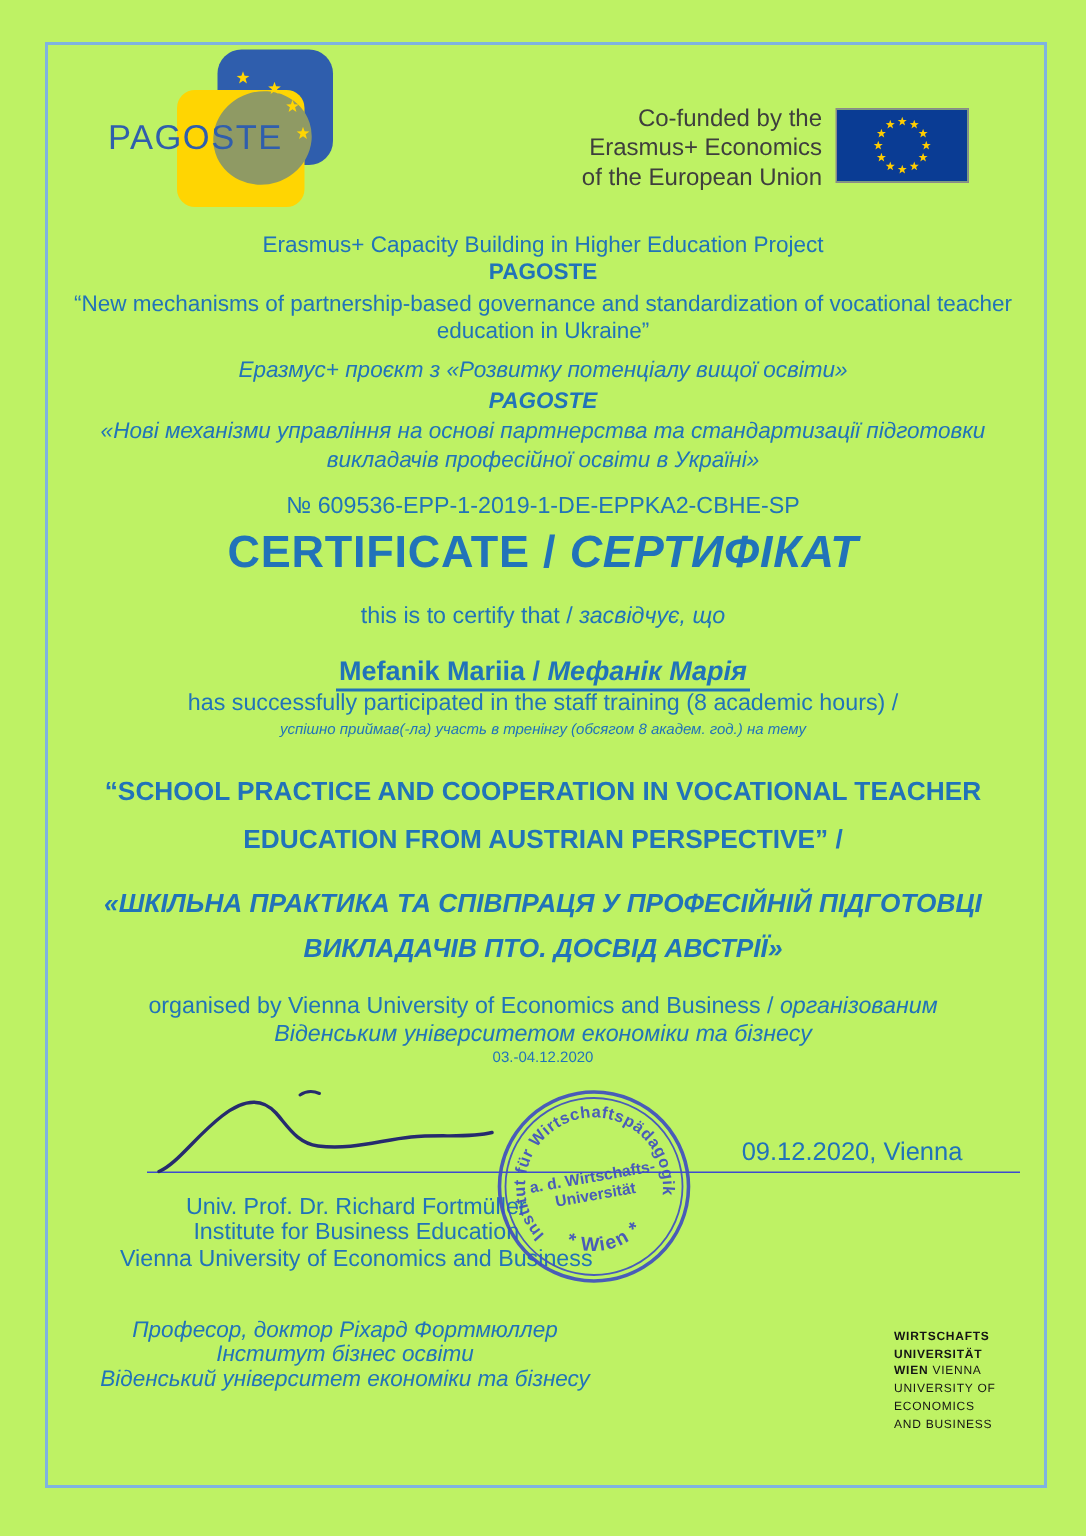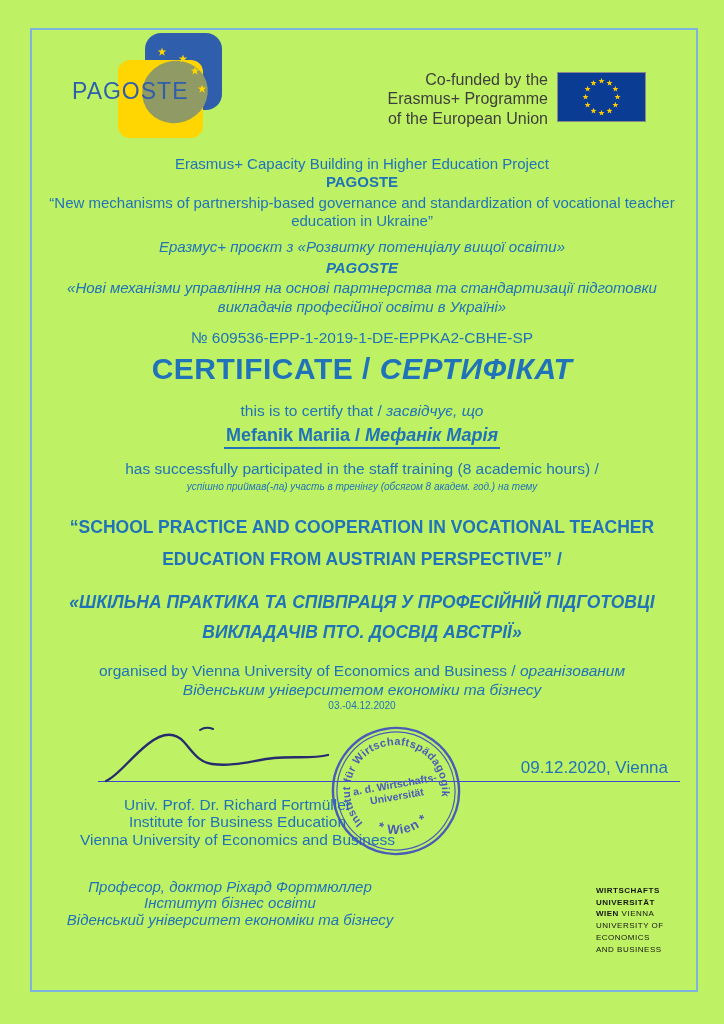--- a/index.html
+++ b/index.html
@@ -20,27 +20,27 @@
                  background:var(--logo_yellow,#FFD502);}
   .logo .overlap{position:absolute;left:82px;top:31px;width:66px;height:62px;border-radius:50%;
                  background:var(--logo_overlap,#8F9A64);transform:rotate(-18deg);}
   .logo .stars{position:absolute;left:0;top:0;}
   .logo .wordmark{position:absolute;left:12px;top:48px;font-size:23px;letter-spacing:1px;
                   color:var(--logo_blue,#2F5EAD);}
   .cofunded{position:absolute;left:300px;top:70px;width:248px;text-align:right;
             font-size:16px;line-height:19.4px;color:var(--cofunded_gray,#3E3E3D);}
   .euflag{position:absolute;left:557px;top:72px;width:89px;height:50px;border:1px solid #8a8a8a;
           box-sizing:border-box;}
-  .name-wrap{display:inline-block;border-bottom:2px solid currentColor;padding:0 2px 1px 2px;}
+  .name-wrap{display:inline-block;border-bottom:2px solid currentColor;padding:0 2px 1px 2px;margin-top:12px;}
   
   .sigline{position:absolute;left:98px;top:781px;width:582px;height:0;
            border-top:1.6px solid var(--line_blue,#3D4BD0);}
   .sig-svg{position:absolute;left:96px;top:718px;}
   .stamp-svg{position:absolute;left:326px;top:721px;opacity:.92;}
-  .dateplace{position:absolute;left:468px;top:758px;width:200px;text-align:right;
+  .dateplace{position:absolute;left:468px;top:758px;width:200px;text-align:center;
              font-size:17px;color:var(--text_blue,#2173B9);}
   .signer-en{position:absolute;left:45px;top:796px;width:385px;text-align:center;
              font-size:15.5px;line-height:17.4px;color:var(--text_blue,#2173B9);}
   .signer-uk{position:absolute;left:35px;top:879px;width:390px;text-align:center;font-style:italic;
              font-size:15px;line-height:16.4px;color:var(--text_blue,#2173B9);}
   
   .wu-mono{position:absolute;left:474px;top:836px;font-family:"Liberation Serif",serif;
            font-weight:bold;font-size:96px;letter-spacing:-11px;color:var(--wu_black,#000);
            line-height:1;}
   .wu-text{position:absolute;left:596px;top:885px;font-size:8px;line-height:11.7px;
@@ -69,21 +69,21 @@
       <use href="#star5" transform="translate(102,22) scale(1.4)" style="fill:var(--logo_yellow,#FFD502)"></use>
       <use href="#star5" transform="translate(123,29) scale(1.4)" style="fill:var(--logo_yellow,#FFD502)"></use>
       <use href="#star5" transform="translate(135,41) scale(1.4)" style="fill:var(--logo_yellow,#FFD502)"></use>
       <use href="#star5" transform="translate(142,59) scale(1.4)" style="fill:var(--logo_yellow,#FFD502)"></use>
     </svg>
     <div class="wordmark">PAGOSTE</div>
   </div>
 
   <div class="cofunded">
     <div>Co-funded by the</div>
-    <div>Erasmus+ Programme</div>
+    <div>Erasmus+ Economics</div>
     <div>of the European Union</div>
   </div>
 
   <div class="euflag">
     <svg width="87" height="48" viewBox="0 0 87 48">
       <rect x="0" y="0" width="87" height="48" style="fill:var(--eu_blue,#0A3C94)"></rect>
       <g style="fill:var(--star_yellow,#FFCC00)">
         <use href="#star5" transform="translate(43.5,8)"></use>
         <use href="#star5" transform="translate(51.5,10.1)"></use>
         <use href="#star5" transform="translate(57.4,16)"></use>

